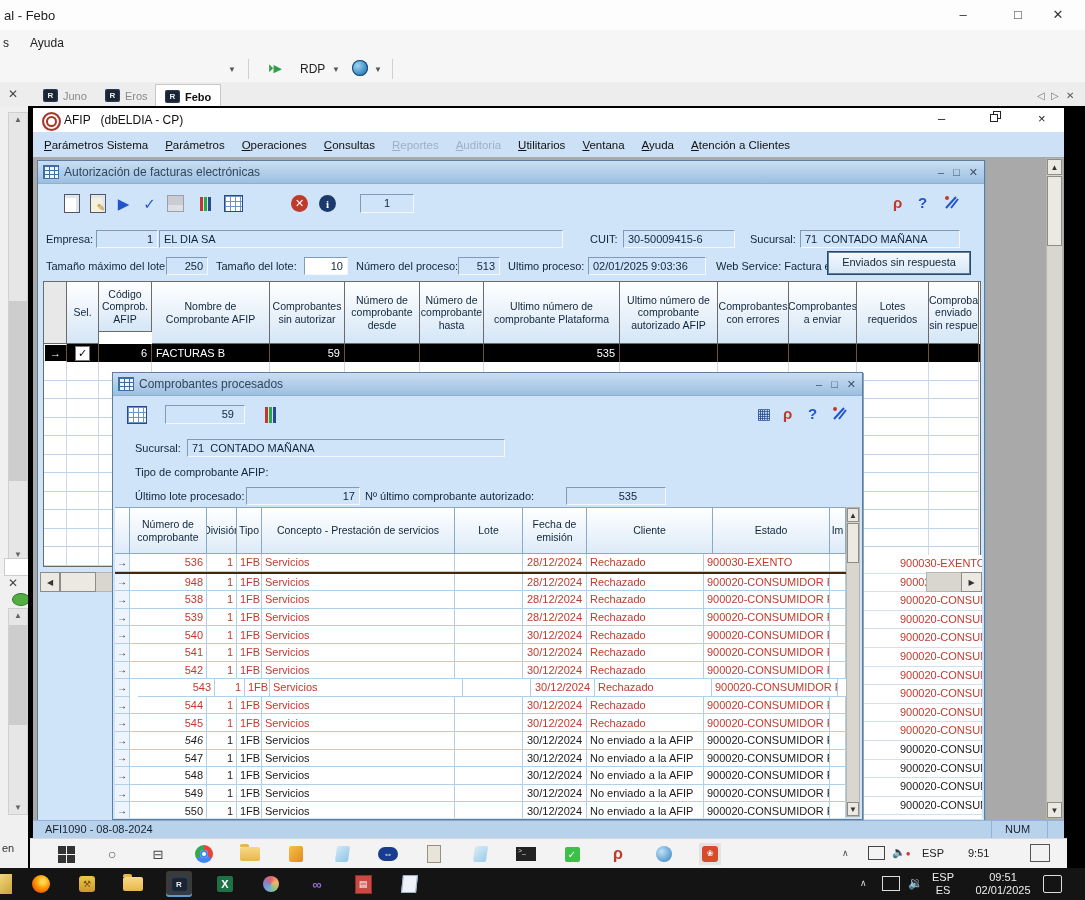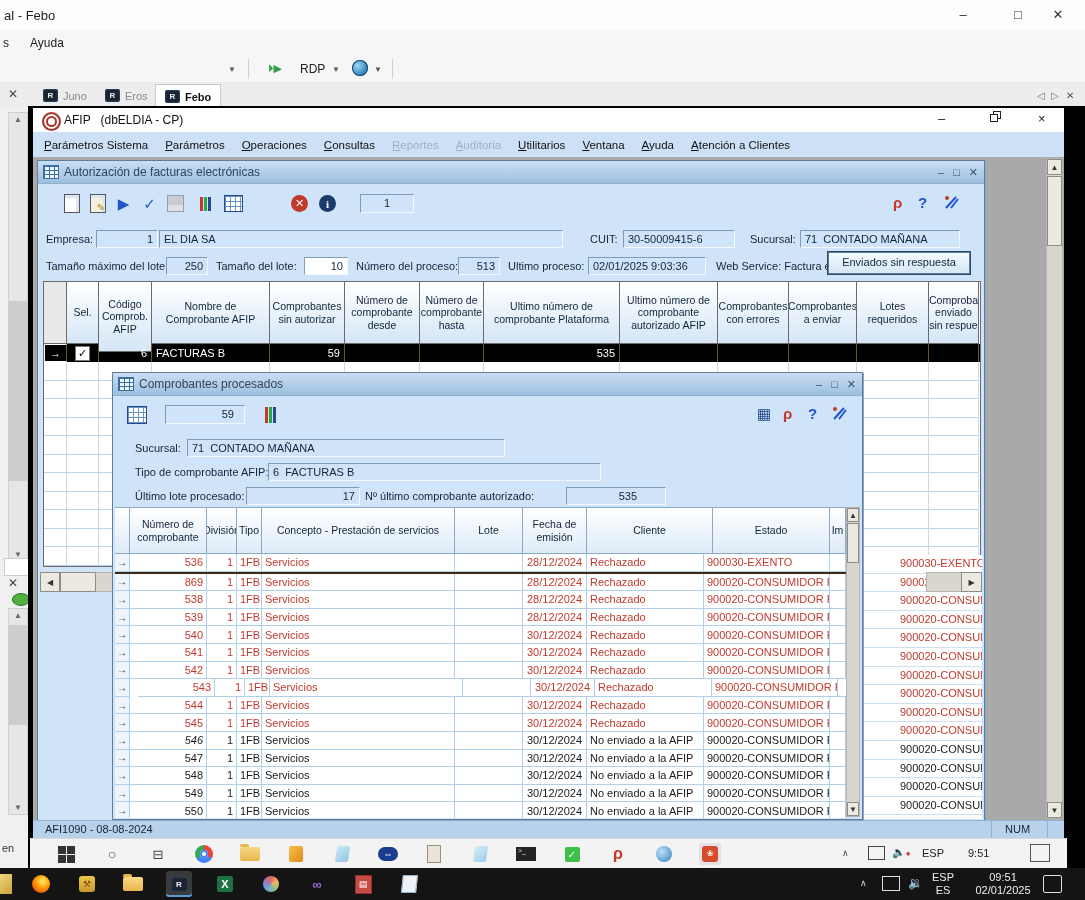--- a/index.html
+++ b/index.html
@@ -263,21 +263,21 @@
           <div class="abs sunken r" style="left:420px;top:33px;width:42px;height:18px;text-align:right;">513</div>
           <span class="abs lbl" style="left:470px;top:36px;">Ultimo proceso:</span>
           <div class="abs sunken" style="left:550px;top:33px;width:118px;height:18px;">02/01/2025 9:03:36</div>
           <span class="abs lbl" style="left:678px;top:36px;">Web Service: Factura electrónica v1</span>
         </div>
 
         <div class="abs main-grid" style="left:5px;top:120px;width:936px;height:284px;overflow:hidden;" id="main-grid">
             <div style="display: flex; height: 62px;">
               <div class="gh-cell" style="width: 23px; height: 62px; flex: 0 0 23px; background: rgb(232, 232, 232);"></div>
               <div class="gh-cell" style="width: 32px; height: 62px; flex: 0 0 32px;">Sel.</div>
-              <div class="gh-cell" style="width: 53px; height: 70px; flex: 0 0 53px;">Código Comprob. AFIP</div>
+              <div class="gh-cell" style="width: 53px; height: 50px; flex: 0 0 53px;">Código Comprob. AFIP</div>
               <div class="gh-cell" style="width: 118px; height: 62px; flex: 0 0 118px;">Nombre de Comprobante AFIP</div>
               <div class="gh-cell" style="width: 75px; height: 62px; flex: 0 0 75px;">Comprobantes sin autorizar</div>
               <div class="gh-cell" style="width: 75px; height: 62px; flex: 0 0 75px;">Número de comprobante desde</div>
               <div class="gh-cell" style="width: 64px; height: 62px; flex: 0 0 64px;">Número de comprobante hasta</div>
               <div class="gh-cell" style="width: 136px; height: 62px; flex: 0 0 136px;">Ultimo número de comprobante Plataforma</div>
               <div class="gh-cell" style="width: 98px; height: 62px; flex: 0 0 98px;">Ultimo número de comprobante autorizado AFIP</div>
               <div class="gh-cell" style="width: 71px; height: 62px; flex: 0 0 71px;">Comprobantes con errores</div>
               <div class="gh-cell" style="width: 68px; height: 62px; flex: 0 0 68px;">Comprobantes a enviar</div>
               <div class="gh-cell" style="width: 72px; height: 62px; flex: 0 0 72px;">Lotes requeridos</div>
               <div class="gh-cell" style="width: 50px; height: 62px; flex: 0 0 50px;">Comproba enviado sin respue</div>
@@ -526,21 +526,20 @@
                 <path d="M3 14 L13 3 M8 14 L15 5" stroke="#2255cc" stroke-width="2" fill="none"></path>
                 <circle cx="4" cy="4" r="2" fill="#c0392b"></circle>
               </svg>
           </span>
         </div>
 
         <div class="abs" style="left:0;top:61px;width:747px;height:73px;">
           <span class="abs lbl" style="left:22px;top:8px;">Sucursal:</span>
           <div class="abs sunken" style="left:74px;top:5px;width:318px;height:18px;white-space:pre;">71  CONTADO MAÑANA</div>
           <span class="abs lbl" style="left:22px;top:32px;">Tipo de comprobante AFIP:</span>
-          <div class="abs sunken" style="left:155px;top:29px;width:333px;height:18px;white-space:pre;">6  FACTURAS B</div>
           <span class="abs lbl" style="left:22px;top:56px;">Último lote procesado:</span>
           <div class="abs sunken r" style="left:133px;top:53px;width:114px;height:18px;text-align:right;">17</div>
           <span class="abs lbl" style="left:252px;top:56px;">Nº último comprobante autorizado:</span>
           <div class="abs sunken r" style="left:453px;top:53px;width:100px;height:18px;text-align:right;padding-right:28px;">535</div>
         </div>
 
         <div class="abs" style="left:2px;top:134px;width:731px;height:310px;background:#fff;border-top:1px solid #8aa9c6;overflow:hidden;" id="proc-grid">
             <div style="display: flex; height: 46px;">
               <div class="p-ghead" style="width: 15px; height: 46px; flex: 0 0 15px;"></div>
               <div class="p-ghead" style="width: 77px; height: 46px; flex: 0 0 77px;">Número de comprobante</div>
@@ -564,21 +563,21 @@
               <div class="p-cell r" style="width: 68px; height: 17.6px; flex: 0 0 68px;"></div>
               <div class="p-cell c" style="width: 64px; height: 17.6px; flex: 0 0 64px;">28/12/2024</div>
               <div class="p-cell" style="width: 117px; height: 17.6px; flex: 0 0 117px;">Rechazado</div>
               <div class="p-cell" style="width: 126px; height: 17.6px; flex: 0 0 126px;">900030-EXENTO</div>
               <div class="p-cell" style="width: 16px; height: 17.6px; flex: 0 0 16px;"></div>
             </div>
             <div class="rowred" style="display: flex; height: 17.6px;">
               <div class="p-cell c" style="width: 15px; height: 17.6px; flex: 0 0 15px; background: rgb(238, 244, 251);">
                 <span class="garrow" style="font-size: 10px;">→</span>
               </div>
-              <div class="p-cell r" style="width: 77px; height: 17.6px; flex: 0 0 77px;">869</div>
+              <div class="p-cell r" style="width: 77px; height: 17.6px; flex: 0 0 77px;">948</div>
               <div class="p-cell r" style="width: 30px; height: 17.6px; flex: 0 0 30px;">1</div>
               <div class="p-cell" style="width: 25px; height: 17.6px; flex: 0 0 25px;">1FB</div>
               <div class="p-cell" style="width: 193px; height: 17.6px; flex: 0 0 193px;">Servicios</div>
               <div class="p-cell r" style="width: 68px; height: 17.6px; flex: 0 0 68px;"></div>
               <div class="p-cell c" style="width: 64px; height: 17.6px; flex: 0 0 64px;">28/12/2024</div>
               <div class="p-cell" style="width: 117px; height: 17.6px; flex: 0 0 117px;">Rechazado</div>
               <div class="p-cell" style="width: 126px; height: 17.6px; flex: 0 0 126px;">900020-CONSUMIDOR FI</div>
               <div class="p-cell" style="width: 16px; height: 17.6px; flex: 0 0 16px;"></div>
             </div>
             <div class="rowred" style="display: flex; height: 17.6px;">

